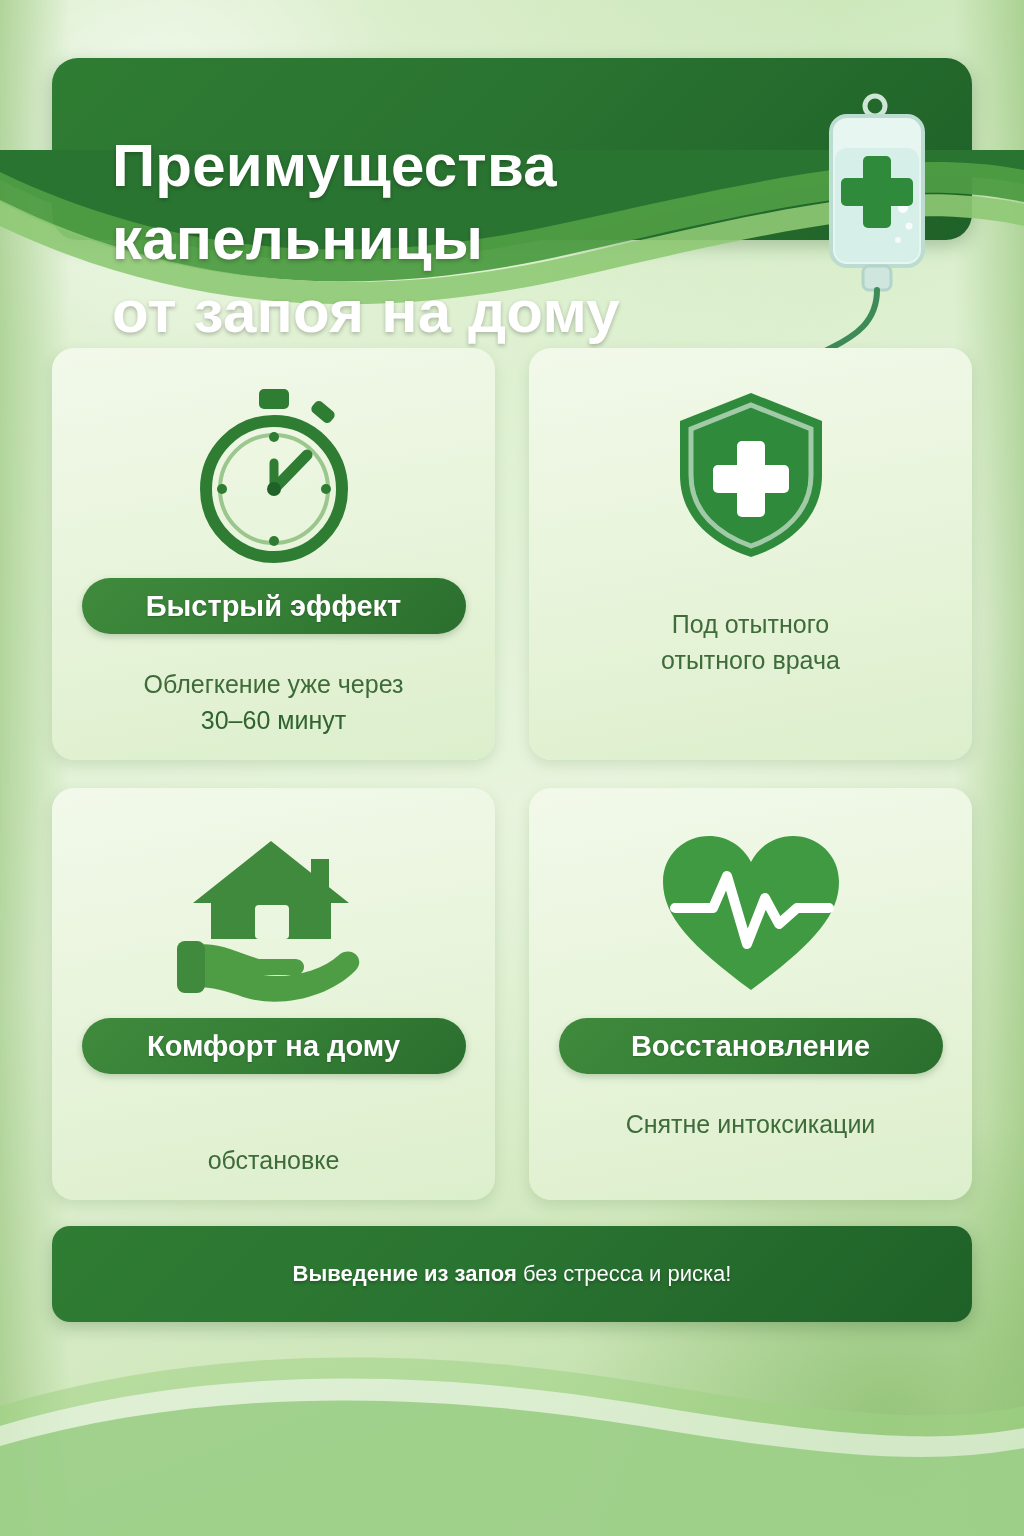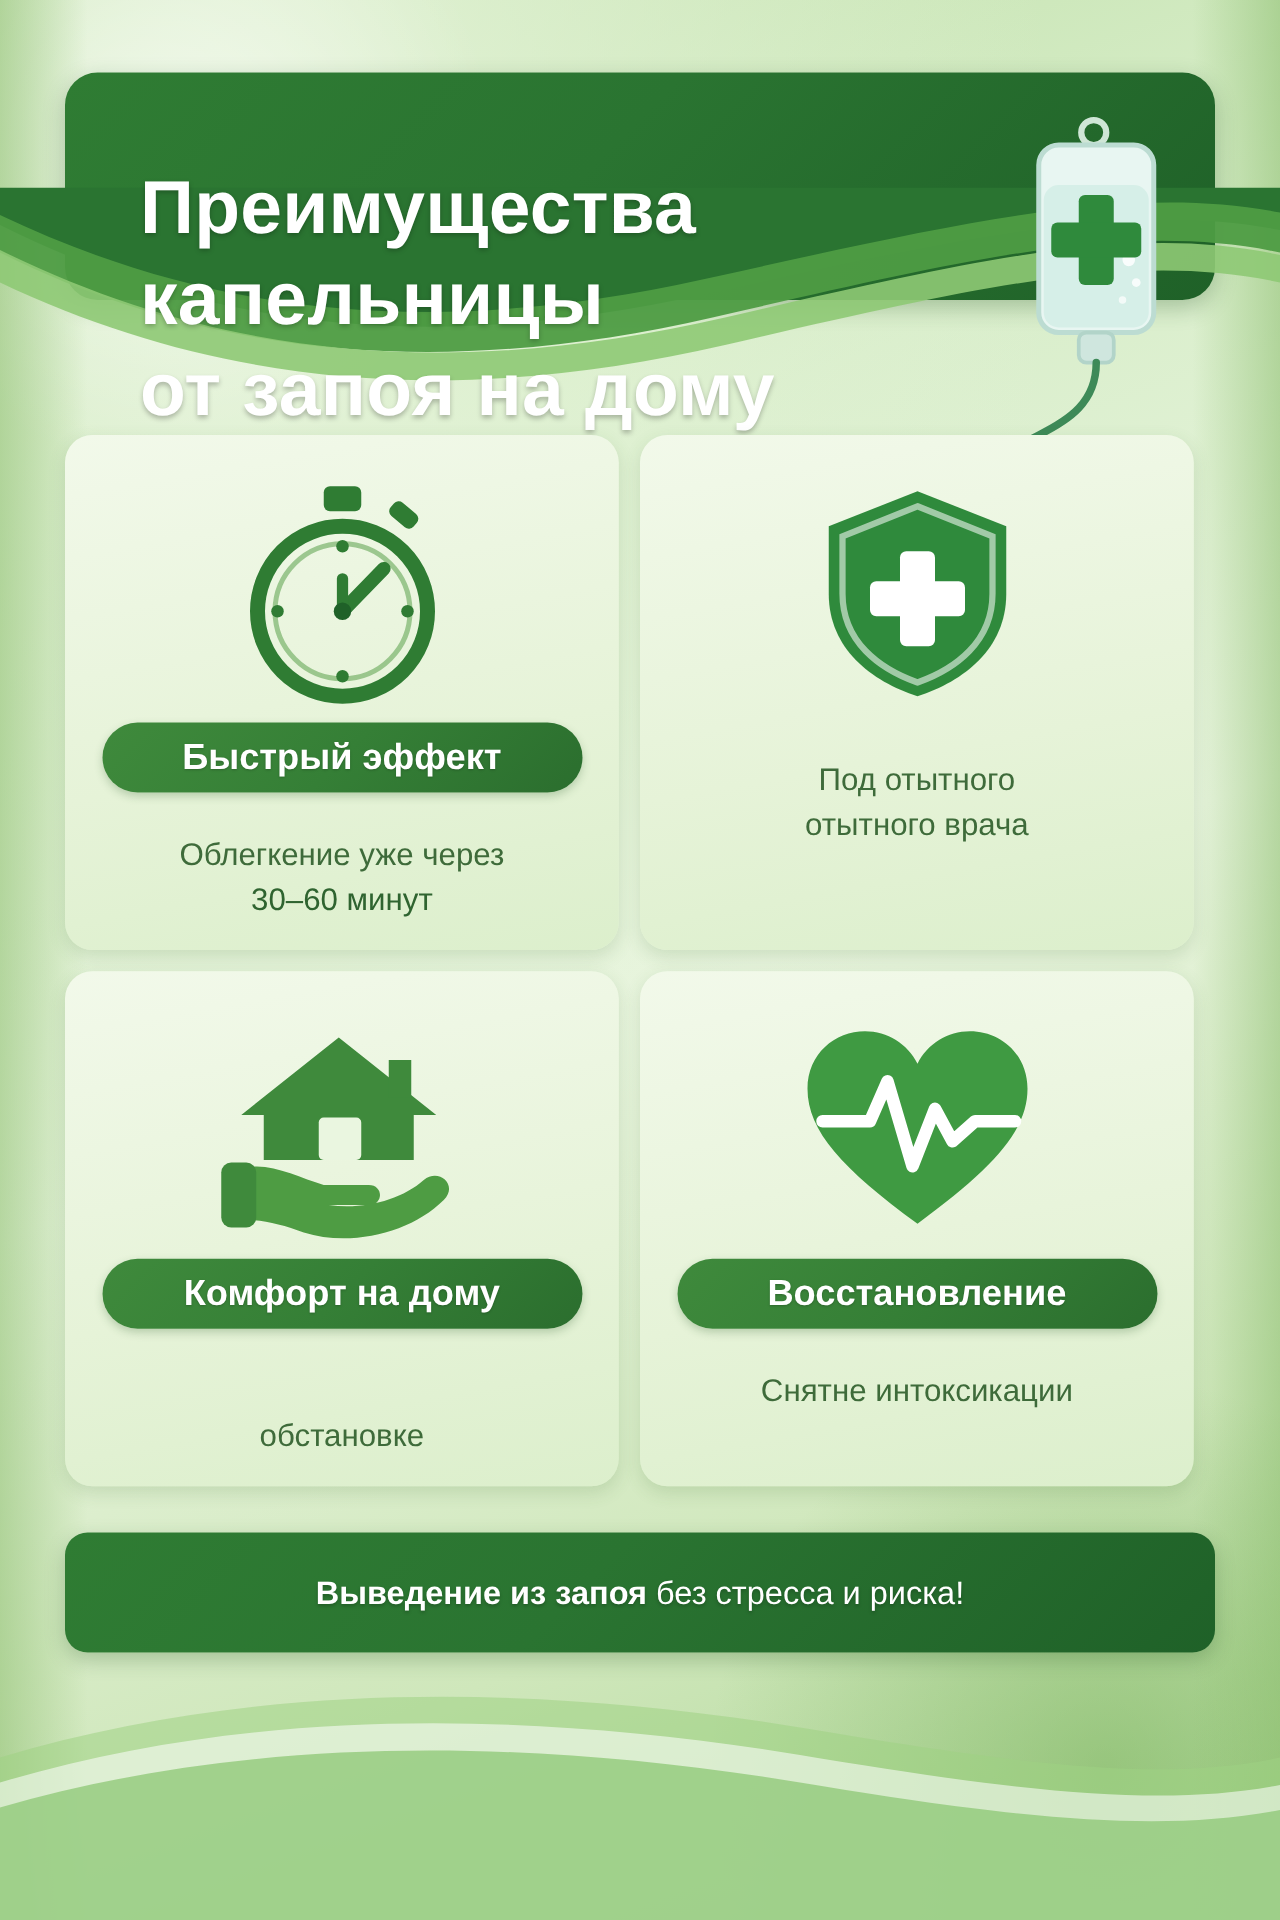--- a/index.html
+++ b/index.html
@@ -90,21 +90,20 @@
   
   .grid {
     position: absolute;
     left: 52px; top: 348px;
     width: 920px;
     display: grid;
     grid-template-columns: 443px 443px;
     grid-template-rows: 412px 412px;
     column-gap: 34px;
     row-gap: 28px;
-    gap: 17px;
   }
   .card {
     position: relative;
     border-radius: 22px;
     background: linear-gradient(170deg, #f2f9ea 0%, #e6f3d8 60%, #dcefcc 100%);
     box-shadow: 0 5px 14px rgba(60,110,50,.16);
     display: flex;
     flex-direction: column;
     align-items: center;
     padding-top: 26px;
@@ -152,21 +151,21 @@
     width: 920px; height: 96px;
     border-radius: 18px;
     background: linear-gradient(135deg, #2f7c33 0%, #2a7431 45%, #1f6128 100%);
     box-shadow: 0 6px 16px rgba(30,80,30,.26);
     display: flex;
     align-items: center;
     justify-content: center;
   }
   .footer-text {
     color: #ffffff;
-    font-size: 26px;
+    font-size: 22px;
     text-shadow: 0 2px 3px rgba(0,0,0,.24);
     white-space: nowrap;
   }
   .footer-text .b { font-weight: bold; }
   .footer-wave {
     position: absolute;
     left: 0; bottom: 0;
     width: 1024px; height: 250px;
   }
 </style>

